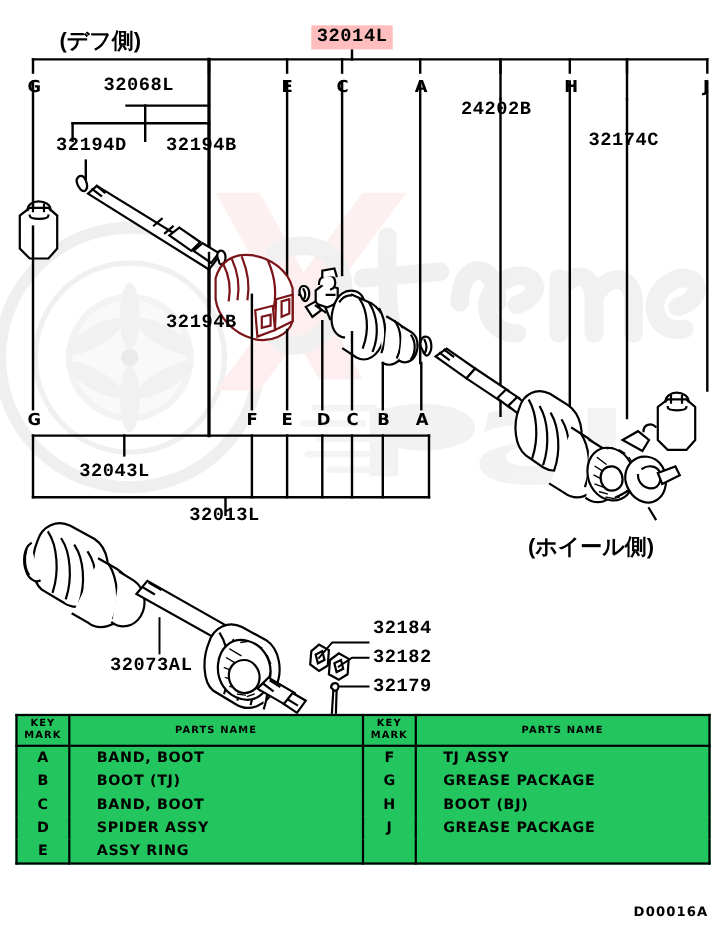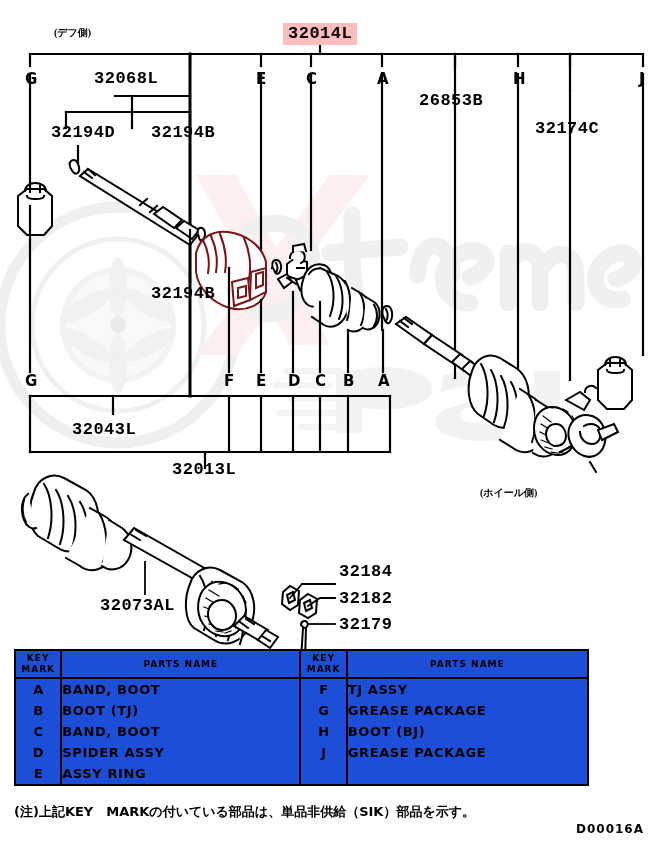--- a/index.html
+++ b/index.html
@@ -34,39 +34,39 @@
     position:absolute;
     z-index:3;
     white-space:nowrap;
     font-family:"DejaVu Sans","Liberation Sans",sans-serif;
     font-weight:bold;
     color:#000;
     line-height:1;
   }
   .partno{ font-size:17px; letter-spacing:0.5px;font-family:Liberation Mono, monospace; }
   .keymk{ font-size:15px; }
-  .jp{ font-size:10px; font-weight:bold; font-family:Liberation Serif, serif; }
+  .jp{ font-size:20px; font-weight:bold; font-family:Liberation Sans, sans-serif; }
   .hl{
     background:#ffbdbd;
     padding:2px 5px 3px 5px;
   }
   .diagid{
     font-size:12px; font-weight:bold; letter-spacing:1px;
   }
   .note{
     font-size:13px; font-weight:bold;
   }
   
   #ptable{
     position:absolute;
     left:14px; top:649px;
-    width:575px;
+    width:632px;
     z-index:3;
     border-collapse:collapse;
-    background:#1d4ed8;
+    background:#22c55e;
   }
   #ptable td,#ptable th{
     border:2px solid #000;
     padding:0;
     font-family:"DejaVu Sans","Liberation Sans",sans-serif;
   }
   #ptable th{
     font-size:9px;
     font-weight:bold;
     letter-spacing:1px;
@@ -80,21 +80,21 @@
     text-align:center;
     font-size:13px;
     font-weight:bold;
     height:21px;
     border-top:none;border-bottom:none;
   }
   #ptable td.n{
     font-size:13px;
     font-weight:bold;
     letter-spacing:0.6px;
-    padding-left:0;
+    padding-left:24px;
     height:21px;
     border-top:none;border-bottom:none;
   }
   #ptable tr.last td.k,#ptable tr.last td.n{ border-bottom:2px solid #000; }
   #ptable tr.first td.k,#ptable tr.first td.n{ border-top:2px solid #000; }
   #ptable td.blank{ border-top:none;border-bottom:none; }
   #ptable tr.last td.blank{ border-bottom:2px solid #000; }
 </style>
 </head>
 <body>
@@ -385,21 +385,21 @@
   <div class="lbl partno hl" style="left:283px;top:23px;">32014L</div>
 
   <div class="lbl keymk" style="left:25px;top:72px;">G</div>
   <div class="lbl keymk" style="left:256px;top:72px;">E</div>
   <div class="lbl keymk" style="left:306px;top:72px;">C</div>
   <div class="lbl keymk" style="left:377px;top:72px;">A</div>
   <div class="lbl keymk" style="left:513px;top:72px;">H</div>
   <div class="lbl keymk" style="left:639px;top:72px;">J</div>
 
   <div class="lbl partno" style="left:94px;top:70px;">32068L</div>
-  <div class="lbl partno" style="left:419px;top:92px;">26853B</div>
+  <div class="lbl partno" style="left:419px;top:92px;">24202B</div>
   <div class="lbl partno" style="left:535px;top:92px;margin-top:28px;">32174C</div>
 
   <div class="lbl partno" style="left:39px;top:124px;margin-left:12px;">32194D</div>
   <div class="lbl partno" style="left:151px;top:124px;">32194B</div>
 
   <div class="lbl partno" style="left:151px;top:285px;">32194B</div>
 
   <div class="lbl keymk" style="left:25px;top:374px;">G</div>
   <div class="lbl keymk" style="left:224px;top:374px;">F</div>
   <div class="lbl keymk" style="left:256px;top:374px;">E</div>
@@ -458,16 +458,15 @@
       </tr>
       <tr class="last">
         <td class="k">E</td>
         <td class="n">ASSY RING</td>
         <td class="k blank"></td>
         <td class="n blank"></td>
       </tr>
     </tbody>
   </table>
 
-  <div class="lbl note" style="left:14px;top:805px;">(注)上記KEY　MARKの付いている部品は、単品非供給（SIK）部品を示す。</div>
   <div class="lbl diagid" style="left:576px;top:823px;">D00016A</div>
 
 </div>
 
 </body></html>

